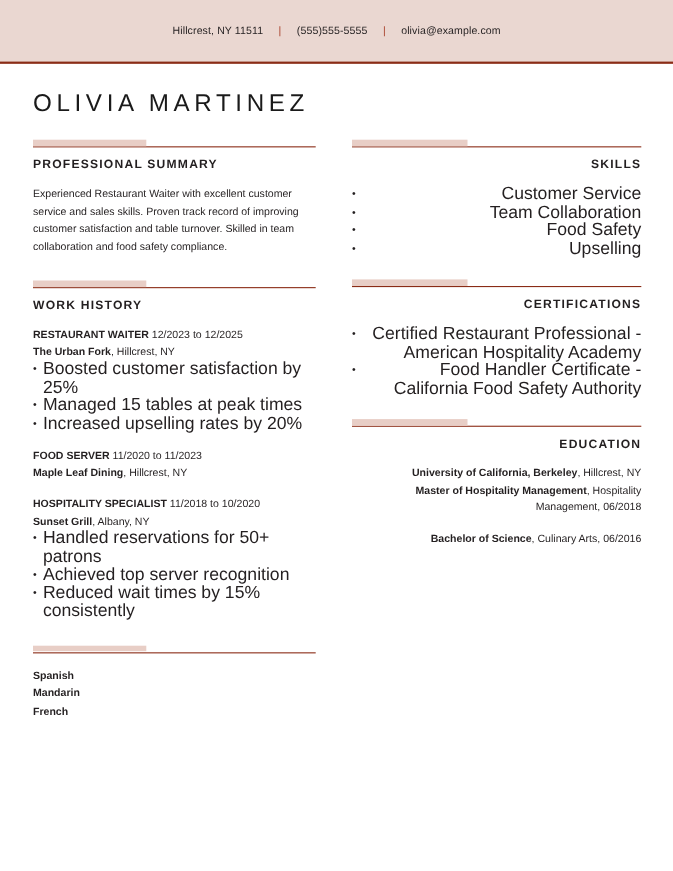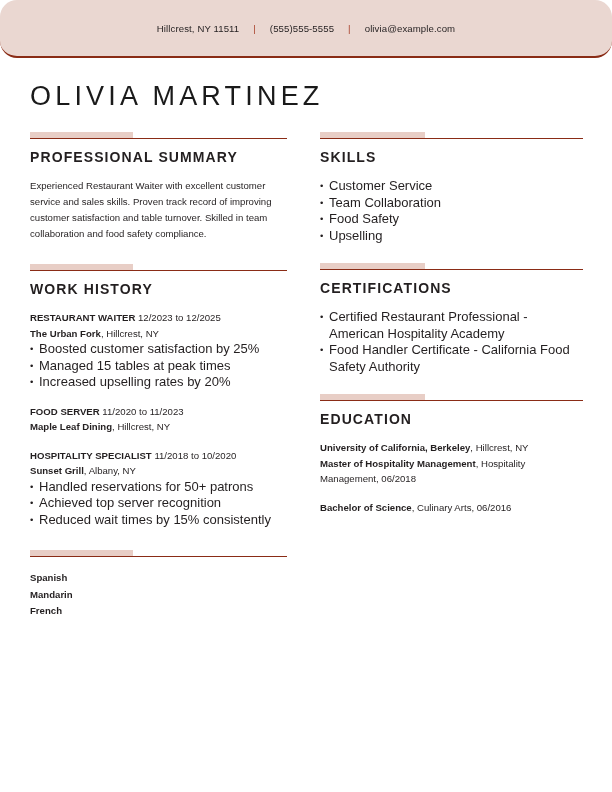--- a/index.html
+++ b/index.html
@@ -26,21 +26,20 @@
   
   .contact-band {
     width: 612px;
     height: 58px;
     background: #ead7d1;
     border-bottom: 2px solid #8a2c16;
     box-sizing: border-box;
     display: flex;
     align-items: center;
     justify-content: center;
-    border-radius: 17px;
   }
   .contact-inner {
     display: flex;
     align-items: center;
     font-size: 9.6px;
     color: #231f20;
     letter-spacing: 0.1px;
     white-space: nowrap;
   }
   .contact-item { padding: 0 0; }
@@ -48,62 +47,63 @@
     color: #a8402a;
     padding: 0 14px;
     font-size: 9.6px;
   }
 
   
   .name-wrap {
     padding: 25px 0 0 30px;
   }
   .name {
-    font-size: 27px;
+    font-size: 22px;
     font-weight: 300;
     letter-spacing: 4.2px;
     color: #1a1a1a;
     line-height: 1;
     font-family: "Liberation Sans", sans-serif;
   }
 
   
   .body-cols {
     display: flex;
     padding: 0;
     margin-top: 22px;
   }
   .col-left {
     width: 257px;
     margin-left: 30px;
   }
   .col-gap { width: 33px; }
   .col-right {
     width: 263px;
+    text-align: right;
   }
 
   
   .sec { margin-bottom: 0; }
   .rule {
     position: relative;
     height: 7px;
     border-bottom: 1.2px solid #8a2c16;
     box-sizing: border-box;
   }
   .rule::before {
     content: "";
     position: absolute;
     left: 0;
     top: 0;
     width: 40%;
     height: 5.5px;
     background: #e8cec6;
   }
   .sec-title {
-    font-size: 14px;
+    font-size: 11px;
     font-weight: bold;
     letter-spacing: 1.1px;
     color: #231f20;
     margin: 10px 0 0 0;
     text-transform: uppercase;
   }
 
   .sec-body { margin-top: 13px; }
 
   
@@ -112,21 +112,21 @@
     line-height: 16px;
     color: #231f20;
   }
 
   ul.bullets {
     list-style: none;
     margin: 0;
     padding: 0;
   }
   ul.bullets li {
-    font-size: 13px;
+    font-size: 16px;
     line-height: 16.5px;
     color: #231f20;
     padding-left: 9px;
     position: relative;
     margin-bottom: 0;
   }
   ul.bullets li::before {
     content: "\2022";
     position: absolute;
     left: 0;

